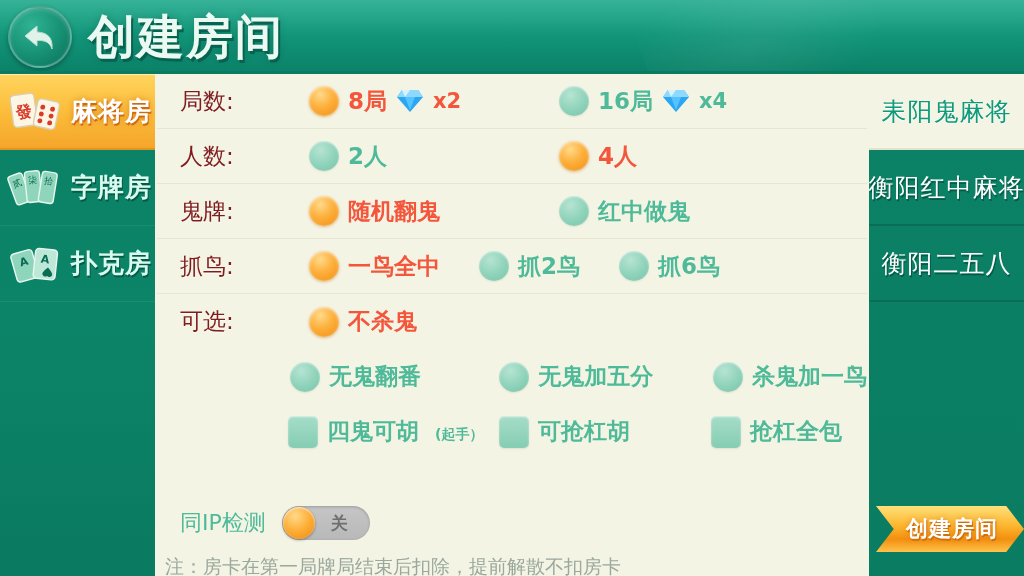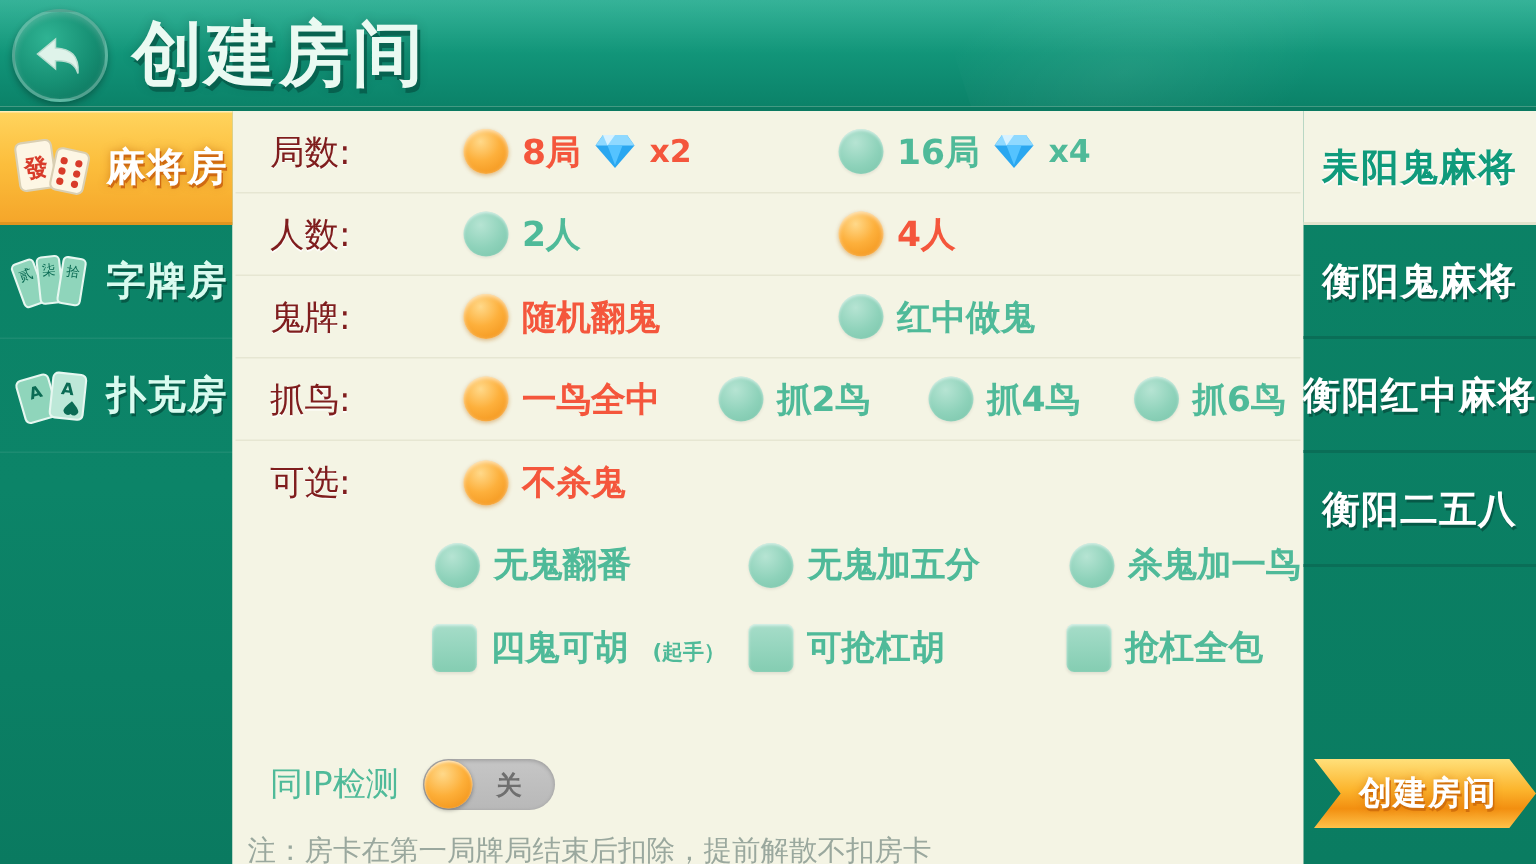--- a/index.html
+++ b/index.html
@@ -154,21 +154,21 @@
     position: absolute; left: 869px; top: 74px; width: 155px; height: 502px;
     background: linear-gradient(180deg, #0b8266 0%, #0a7c61 100%);
   }
   .game-item {
     height: 76px; width: 100%;
     display: flex; align-items: center; justify-content: center;
     border-bottom: 2px solid #0a6e57;
     cursor: pointer;
   }
   .game-item .gi-label {
-    font-size: 25px; font-weight: bold; color: #ffffff;
+    font-size: 25px; font-weight: normal; color: #ffffff;
     text-shadow: 1px 2px 0 rgba(6,85,68,.9);
     letter-spacing: 1px; white-space: nowrap;
   }
   .game-item.active { background: #f4f4e4; border-bottom: 2px solid #e3e3cd; }
   .game-item.active .gi-label {
     color: #0f9a7b; text-shadow: 0 1px 0 rgba(255,255,255,.9);
   }
   .create-btn {
     position: absolute; left: 7px; top: 432px; width: 148px; height: 46px;
     background: linear-gradient(180deg, #ffd95c 0%, #fcb128 42%, #f59212 70%, #fdc killers 100%);
@@ -320,24 +320,20 @@
   <div class="opt-row">
     <span class="row-label">抓鸟:</span>
     <span class="choice sel" style="width:170px">
       <span class="radio on"></span>
       <span class="choice-text">一鸟全中</span>
     </span>
     <span class="choice" style="width:140px">
       <span class="radio"></span>
       <span class="choice-text">抓2鸟</span>
     </span>
-    <span class="choice" style="width:137px">
-      <span class="radio"></span>
-      <span class="choice-text">抓4鸟</span>
-    </span>
     <span class="choice">
       <span class="radio"></span>
       <span class="choice-text">抓6鸟</span>
     </span>
   </div>
 
   <div class="opt-row no-rule">
     <span class="row-label">可选:</span>
     <span class="choice sel">
       <span class="radio on"></span>
@@ -386,23 +382,20 @@
   </div>
 
   <div class="note">注：房卡在第一局牌局结束后扣除，提前解散不扣房卡</div>
 </div>
 
 <div class="right-rail">
   <div class="game-item active">
     <span class="gi-label">耒阳鬼麻将</span>
   </div>
   <div class="game-item">
-    <span class="gi-label">衡阳鬼麻将</span>
-  </div>
-  <div class="game-item">
     <span class="gi-label">衡阳红中麻将</span>
   </div>
   <div class="game-item">
     <span class="gi-label">衡阳二五八</span>
   </div>
 
   <div class="create-btn">
     <span class="cb-label">创建房间</span>
   </div>
 </div>

